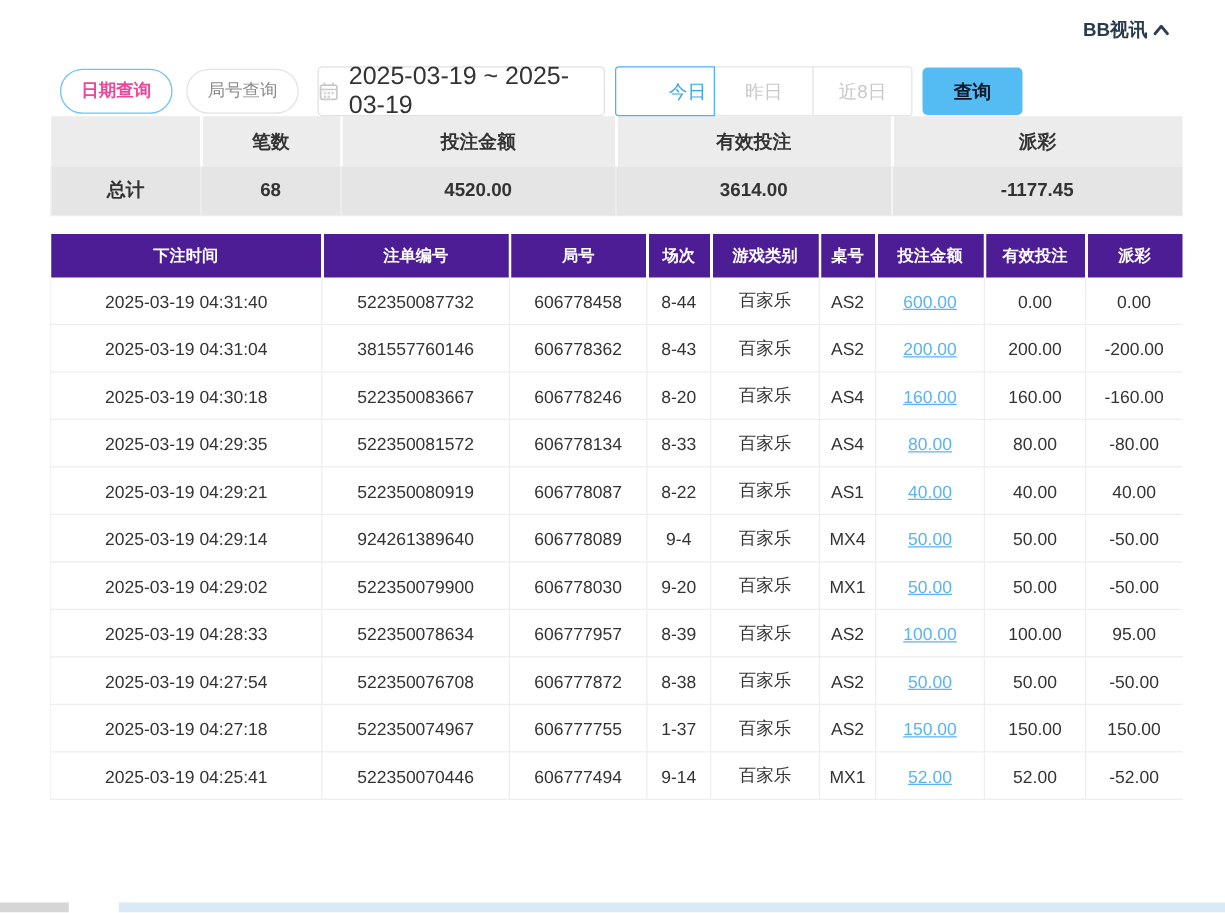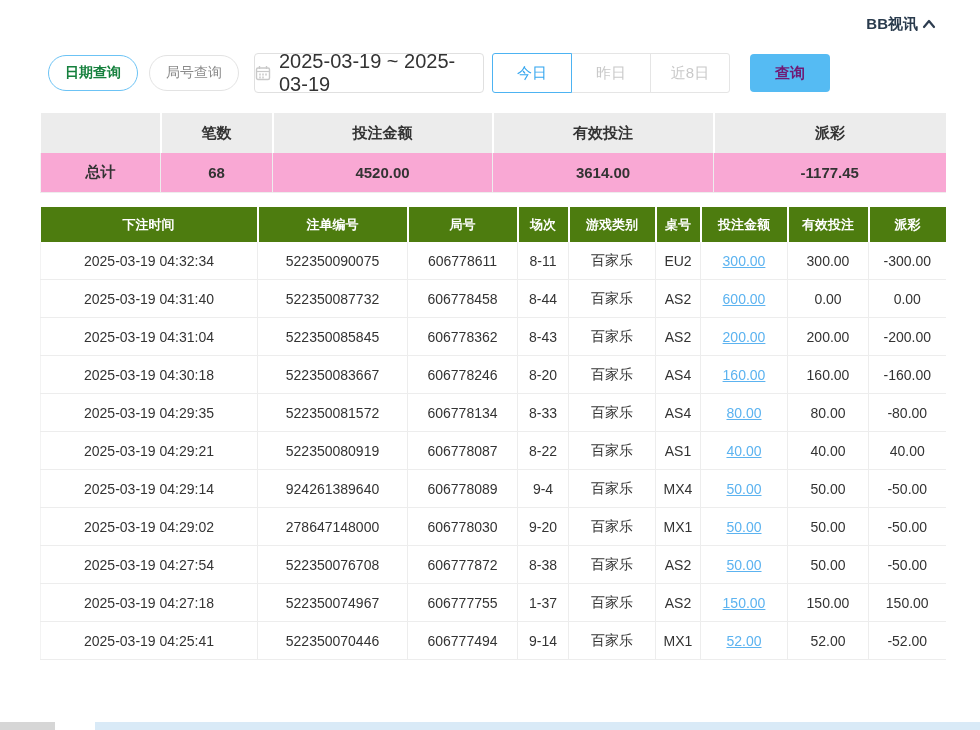--- a/index.html
+++ b/index.html
@@ -15,60 +15,60 @@
   .collapse{width:22px;height:22px;display:flex;align-items:center;justify-content:center;cursor:pointer;margin-right:5px;}
 
   
   .filter-row{margin-top:15px;height:40px;display:flex;align-items:center;}
   .pill{
     height:36px;width:90px;border-radius:18px;background:#fff;border:1px solid #e3e3e3;
     font-size:14px;color:#8a8a8a;cursor:pointer;margin-left:11px;
     font-family:inherit;
   }
   .pill.first{margin-left:8px;}
-  .pill.active{border:1px solid #6cc3f5;color:#15803d;font-weight:700;}
+  .pill.active{border:1px solid #6cc3f5;color:#ec4899;font-weight:700;}
   .date-box{
     margin-left:15px;width:228px;height:38px;border:1px solid #e0e0e0;border-radius:4px;
     display:flex;align-items:center;justify-content:center;cursor:pointer;background:#fff;
   }
   .date-box .cal{display:flex;margin-right:8px;}
   .date-box .date-text{font-size:20px;color:#333;}
   .seg-group{display:flex;margin-left:8px;}
   .seg{
     width:80px;height:40px;background:#fff;border:1px solid #e5e5e5;margin-left:-1px;
     font-size:15px;color:#c9c9c9;cursor:pointer;position:relative;font-family:inherit;
   }
   .seg:first-child{margin-left:0;border-radius:3px 0 0 3px;}
   .seg:last-child{border-radius:0 3px 3px 0;}
-  .seg.active{border:1px solid #4db3f2;color:#35a6ef;z-index:2;}
+  .seg.active{border:1px solid #4db3f2;color:#35a6ef;z-index:2;text-align:right;}
   .search-btn{
-    margin-left:20px;width:80px;height:38px;background:#55bbf3;border:none;border-radius:4px;
-    color:#701a75;font-size:15px;font-weight:700;cursor:pointer;font-family:Liberation Mono, monospace;
+    margin-left:8px;width:80px;height:38px;background:#55bbf3;border:none;border-radius:4px;
+    color:#0f172a;font-size:15px;font-weight:700;cursor:pointer;font-family:Liberation Mono, monospace;
   }
 
   
   table{border-collapse:collapse;table-layout:fixed;width:905px;}
   th,td{padding:0;text-align:center;overflow:hidden;white-space:nowrap;}
 
-  .summary{margin-top:20px;}
+  .summary{}
   .summary th{
     background:#ececec;height:40px;font-size:15px;font-weight:700;color:#333;
     border-right:2px solid #fff;
   }
   .summary th:last-child{border-right:none;}
   .summary td{
-    height:39px;font-size:15px;font-weight:600;color:#333;background:#f9a8d4;
+    height:39px;font-size:15px;font-weight:600;color:#333;background:#e5e5e5;
     border-right:1px solid #ededed;border-bottom:1px solid #ededed;
   }
   .summary td:first-child{border-left:1px solid #f3f3f3;}
   .summary td:last-child{border-right:none;}
 
   .records{margin-top:14px;}
   .records th{
-    background:#4d7c0f;height:35px;font-size:13px;font-weight:700;color:#fff;
+    background:#4c1d95;height:35px;font-size:13px;font-weight:700;color:#fff;
     border-right:2px solid #fff;
   }
   .records th:last-child{border-right:none;}
   .records td{
     height:37px;font-size:14px;color:#333;background:#fff;
     border-right:1px solid #ededed;border-bottom:1px solid #ededed;
   }
   .records td:first-child{border-left:1px solid #f3f3f3;}
   .records td:last-child{border-right:none;}
   .link{color:#5cb3f0;text-decoration:underline;cursor:pointer;}
@@ -171,44 +171,33 @@
         <th>场次</th>
         <th>游戏类别</th>
         <th>桌号</th>
         <th>投注金额</th>
         <th>有效投注</th>
         <th>派彩</th>
       </tr>
     </thead>
     <tbody>
         <tr>
-    <td>2025-03-19 04:32:34</td>
-    <td>522350090075</td>
-    <td>606778611</td>
-    <td>8-11</td>
-    <td>百家乐</td>
-    <td>EU2</td>
-    <td><span class="link">300.00</span></td>
-    <td>300.00</td>
-    <td class="neg">-300.00</td>
-  </tr>
-        <tr>
     <td>2025-03-19 04:31:40</td>
     <td>522350087732</td>
     <td>606778458</td>
     <td>8-44</td>
     <td>百家乐</td>
     <td>AS2</td>
     <td><span class="link">600.00</span></td>
     <td>0.00</td>
     <td>0.00</td>
   </tr>
         <tr>
     <td>2025-03-19 04:31:04</td>
-    <td>522350085845</td>
+    <td>381557760146</td>
     <td>606778362</td>
     <td>8-43</td>
     <td>百家乐</td>
     <td>AS2</td>
     <td><span class="link">200.00</span></td>
     <td>200.00</td>
     <td class="neg">-200.00</td>
   </tr>
         <tr>
     <td>2025-03-19 04:30:18</td>
@@ -249,30 +238,41 @@
     <td>606778089</td>
     <td>9-4</td>
     <td>百家乐</td>
     <td>MX4</td>
     <td><span class="link">50.00</span></td>
     <td>50.00</td>
     <td class="neg">-50.00</td>
   </tr>
         <tr>
     <td>2025-03-19 04:29:02</td>
-    <td>278647148000</td>
+    <td>522350079900</td>
     <td>606778030</td>
     <td>9-20</td>
     <td>百家乐</td>
     <td>MX1</td>
     <td><span class="link">50.00</span></td>
     <td>50.00</td>
     <td class="neg">-50.00</td>
   </tr>
         <tr>
+    <td>2025-03-19 04:28:33</td>
+    <td>522350078634</td>
+    <td>606777957</td>
+    <td>8-39</td>
+    <td>百家乐</td>
+    <td>AS2</td>
+    <td><span class="link">100.00</span></td>
+    <td>100.00</td>
+    <td>95.00</td>
+  </tr>
+        <tr>
     <td>2025-03-19 04:27:54</td>
     <td>522350076708</td>
     <td>606777872</td>
     <td>8-38</td>
     <td>百家乐</td>
     <td>AS2</td>
     <td><span class="link">50.00</span></td>
     <td>50.00</td>
     <td class="neg">-50.00</td>
   </tr>

